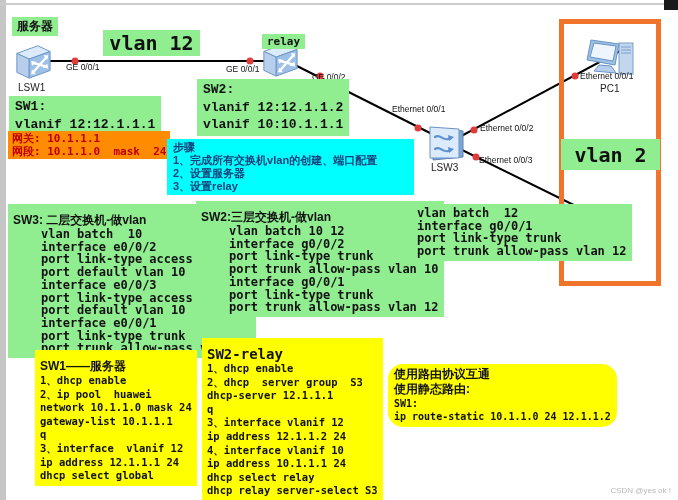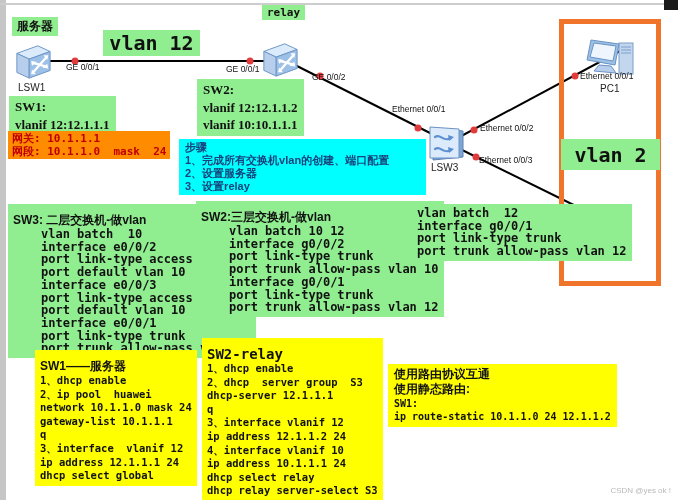--- a/index.html
+++ b/index.html
@@ -12,35 +12,35 @@
   .green{background:#90ee90;}
   .cyan{background:#00ffff;}
   .yellow{background:#ffff00;}
   .orangebg{background:#ff8c00;}
   .box{position:absolute;box-sizing:border-box;}
   .tag{padding:1px 5px;font-weight:bold;color:#111;text-align:right;}
   .vlanbig{display:flex;align-items:center;justify-content:center;
            font-family:"DejaVu Sans Mono",monospace;font-weight:bold;font-size:20px;color:#111;}
   .mono{font-family:"DejaVu Sans Mono","Liberation Mono",monospace;}
   .pre{white-space:pre;}
-  .vlanif{padding:2px 6px;font-family:Liberation Serif, serif;font-weight:bold;
+  .vlanif{padding:2px 6px;font-family:Liberation Mono, monospace;font-weight:bold;
           font-size:13px;line-height:17.5px;color:#111;}
   .gwbox{padding:1px 4px;font-family:"DejaVu Sans Mono",monospace;font-weight:bold;
          font-size:11px;line-height:13px;color:#c00000;}
   .steps{padding:2px 6px;font-size:11px;line-height:13px;color:#16417c;font-weight:bold;}
   .cfg{padding:3px 5px;}
   .cfg-title{font-size:12px;font-weight:bold;color:#111;line-height:15px;margin-top:6px;}
   .cfg-lines{font-family:"DejaVu Sans Mono",monospace;font-weight:bold;font-size:12px;
              line-height:12.7px;color:#111;white-space:pre;margin-left:28px;}
   .ylines{font-family:"DejaVu Sans Mono",monospace;font-weight:bold;font-size:10.5px;
           line-height:13.6px;color:#111;white-space:pre;}
   .portlbl{position:absolute;font-size:8.5px;color:#111;white-space:nowrap;}
   .devlbl{position:absolute;font-size:10px;color:#222;white-space:nowrap;}
   .orange-rect{left:559px;top:19px;width:102px;height:267px;border:5px solid #f0752b;}
-  .routing{padding:3px 6px;}
+  .routing{padding:3px 6px;border-radius:15px;}
   .r-cn{font-size:12px;color:#111;line-height:15px;font-weight:bold;}
   .r-sw{font-family:"DejaVu Sans Mono",monospace;font-weight:bold;font-size:10px;line-height:13px;color:#111;}
   .r-cmd{font-family:"DejaVu Sans Mono",monospace;font-weight:bold;font-size:10px;line-height:14px;color:#111;white-space:pre;}
   .watermark{right:7px;bottom:5px;font-size:8px;color:#b9b9b9;}
   svg{display:block;}
 </style>
 </head>
 <body>
 
 <div class="stage">
@@ -144,35 +144,35 @@
   <div class="portlbl" style="left:66px;top:62px;">GE 0/0/1</div>
   <div class="portlbl" style="left:226px;top:64px;">GE 0/0/1</div>
   <div class="portlbl" style="left:312px;top:72px;">GE 0/0/2</div>
   <div class="portlbl" style="left:392px;top:104px;">Ethernet 0/0/1</div>
   <div class="portlbl" style="left:480px;top:123px;">Ethernet 0/0/2</div>
   <div class="portlbl" style="left:479px;top:155px;">Ethernet 0/0/3</div>
   <div class="portlbl" style="left:580px;top:71px;">Ethernet 0/0/1</div>
   <div class="portlbl" style="left:577px;top:203px;">Ethernet 0/0/1</div>
 
   <div class="box green tag" style="left:12px;top:17px;font-size:12px;">服务器</div>
-  <div class="box green tag mono" style="left:262px;top:5px;font-size:11px;">relay</div>
+  <div class="box green tag mono" style="left:262px;top:34px;font-size:11px;">relay</div>
 
   <div class="box green vlanbig" style="left:103px;top:30px;width:97px;height:26px;">vlan 12</div>
   <div class="box green vlanbig" style="left:561px;top:139px;width:99px;height:31px;">vlan 2</div>
 
   <div class="box green vlanif pre" style="left:9px;top:96px;">SW1:
 vlanif 12:12.1.1.1</div>
   <div class="box green vlanif pre" style="left:197px;top:79px;">SW2:
 vlanif 12:12.1.1.2
 vlanif 10:10.1.1.1</div>
 
   <div class="box orangebg gwbox pre" style="left:8px;top:131px;min-width:155px;">网关: 10.1.1.1
 网段: 10.1.1.0  mask  24</div>
 
-  <div class="box cyan steps" style="left:179px;top:139px;width:247px;">
+  <div class="box cyan steps" style="left:167px;top:139px;width:247px;">
     <div>步骤</div>
     <div class="pre">1、完成所有交换机vlan的创建、端口配置
 2、设置服务器
 3、设置relay</div>
   </div>
 
   <div class="box green cfg" style="left:8px;top:204px;min-width:185px;">
     <div class="cfg-title">SW3: 二层交换机-做vlan</div>
     <div class="cfg-lines">vlan batch  10
 interface e0/0/2

